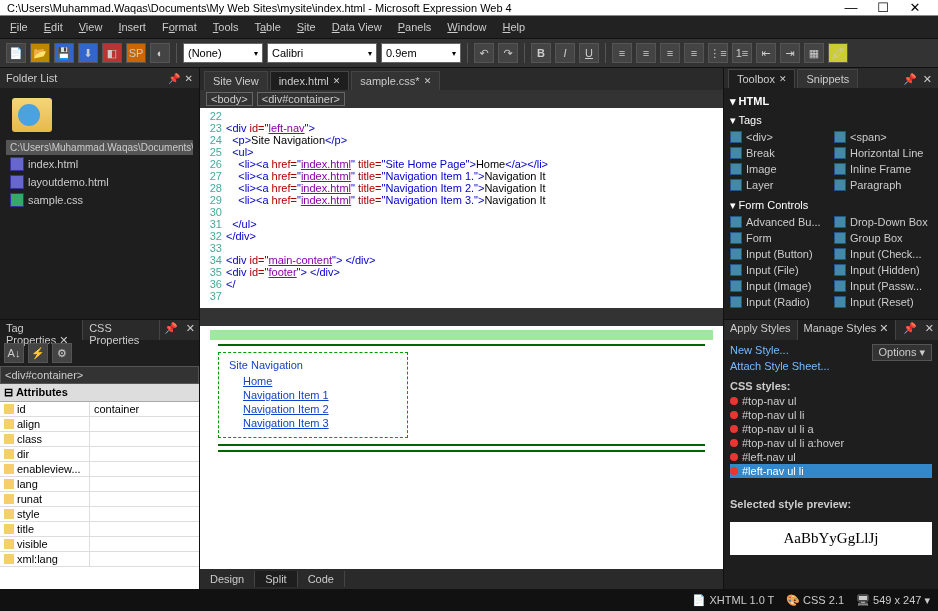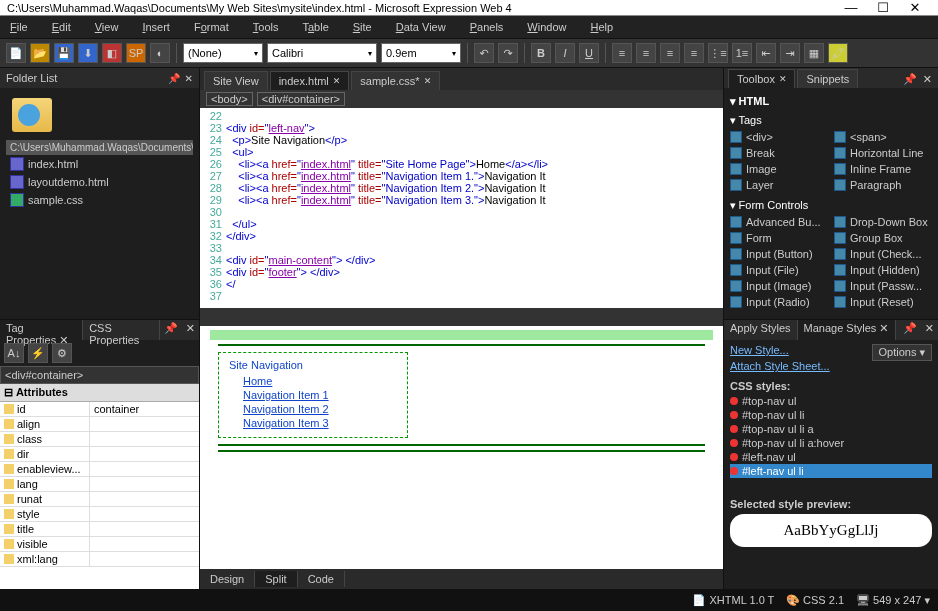--- a/index.html
+++ b/index.html
@@ -1,20 +1,20 @@
 <!DOCTYPE html>
 <html><head>
 <meta charset="utf-8">
 <style>
 * { margin:0; padding:0; box-sizing:border-box; font-family:'Segoe UI',Tahoma,sans-serif; font-size:11px; }
 body { width:938px; height:611px; background:#1e1e1e; color:#ccc; overflow:hidden; display:flex; flex-direction:column; }
 .titlebar { height:16px; background:#fff; color:#000; display:flex; align-items:center; padding:0 7px; border-bottom:1px solid #888;justify-content:center; }
 .titlebar .title { flex:1; font-size:11px; }
 .titlebar .ctrl { width:32px; height:20px; display:flex; align-items:center; justify-content:center; cursor:pointer; font-size:13px; }
-.menubar { height:22px; background:#222; display:flex; align-items:center; padding:0 4px; gap:12px; }
+.menubar { height:22px; background:#222; display:flex; align-items:center; padding:0 4px; gap:4px; }
 .menubar span { padding:2px 6px; cursor:pointer; }
 .menubar span u { text-decoration:underline; }
 .toolbar { height:30px; background:#333; display:flex; align-items:center; padding:0 6px; gap:4px; border-top:1px solid #111; border-bottom:1px solid #111; }
 .tbtn { width:20px; height:20px; background:#444; border:1px solid #555; display:flex; align-items:center; justify-content:center; cursor:pointer; }
 .tsep { width:1px; height:20px; background:#555; margin:0 2px; }
 .tsel { height:20px; background:#fff; color:#000; border:1px solid #666; display:flex; align-items:center; padding:0 4px; font-size:11px; }
 .tsel .arr { margin-left:auto; font-size:8px; }
 .main { flex:1; display:flex; min-height:0; }
 .left { width:200px; display:flex; flex-direction:column; border-right:1px solid #111; }
 .center { flex:1; display:flex; flex-direction:column; min-width:0; }
@@ -58,26 +58,26 @@
 .view-tabs { height:20px; background:#2a2a2a; display:flex; align-items:center; }
 .view-tabs .vt { padding:2px 10px; cursor:pointer; border-right:1px solid #444; }
 .view-tabs .vt.active { background:#1e1e1e; }
 .toolbox-body { flex:1; background:#1e1e1e; padding:4px; overflow:auto; font-size:11px; }
 .tx-sec { font-weight:bold; padding:3px 2px; color:#fff; }
 .tx-grid { display:grid; grid-template-columns:1fr 1fr; gap:2px; }
 .tx-item { display:flex; align-items:center; gap:4px; padding:1px 2px; cursor:pointer; }
 .tx-ico { width:12px;height:12px;background:#48a;border:1px solid #258;display:inline-block; }
 .styles-panel { height:270px; display:flex; flex-direction:column; border-top:1px solid #111; }
 .styles-body { flex:1; background:#1e1e1e; padding:4px 6px; overflow:auto; font-size:11px; }
-.link-t { color:#7bf; cursor:pointer; text-decoration:underline; }
+.link-t { color:#7bf; cursor:pointer; }
 .opts-btn { float:right; background:#333; border:1px solid #555; padding:1px 6px; cursor:pointer; }
 .css-item { display:flex; align-items:center; gap:4px; padding:1px 0; cursor:pointer; }
 .dot { width:8px;height:8px;border-radius:50%;background:#e33;display:inline-block; }
 .css-item.sel { background:#38c; color:#fff; }
-.prev-box { background:#fff; color:#000; text-align:center; padding:8px; font-family:'Times New Roman',serif; font-size:15px; margin-top:4px;border-radius:14px; }
+.prev-box { background:#fff; color:#000; text-align:center; padding:8px; font-family:'Times New Roman',serif; font-size:15px; margin-top:12px; }
 .statusbar { height:22px; background:#111; display:flex; align-items:center; padding:0 8px; gap:12px; font-size:11px; }
 .statusbar .spacer{flex:1;}
 .scroll-h { height:14px; background:#333; }
 </style>
 </head>
 <body>
 
 <div class="titlebar">
   <span class="title">C:\Users\Muhammad.Waqas\Documents\My Web Sites\mysite\index.html - Microsoft Expression Web 4</span>
   <span class="ctrl">—</span>

